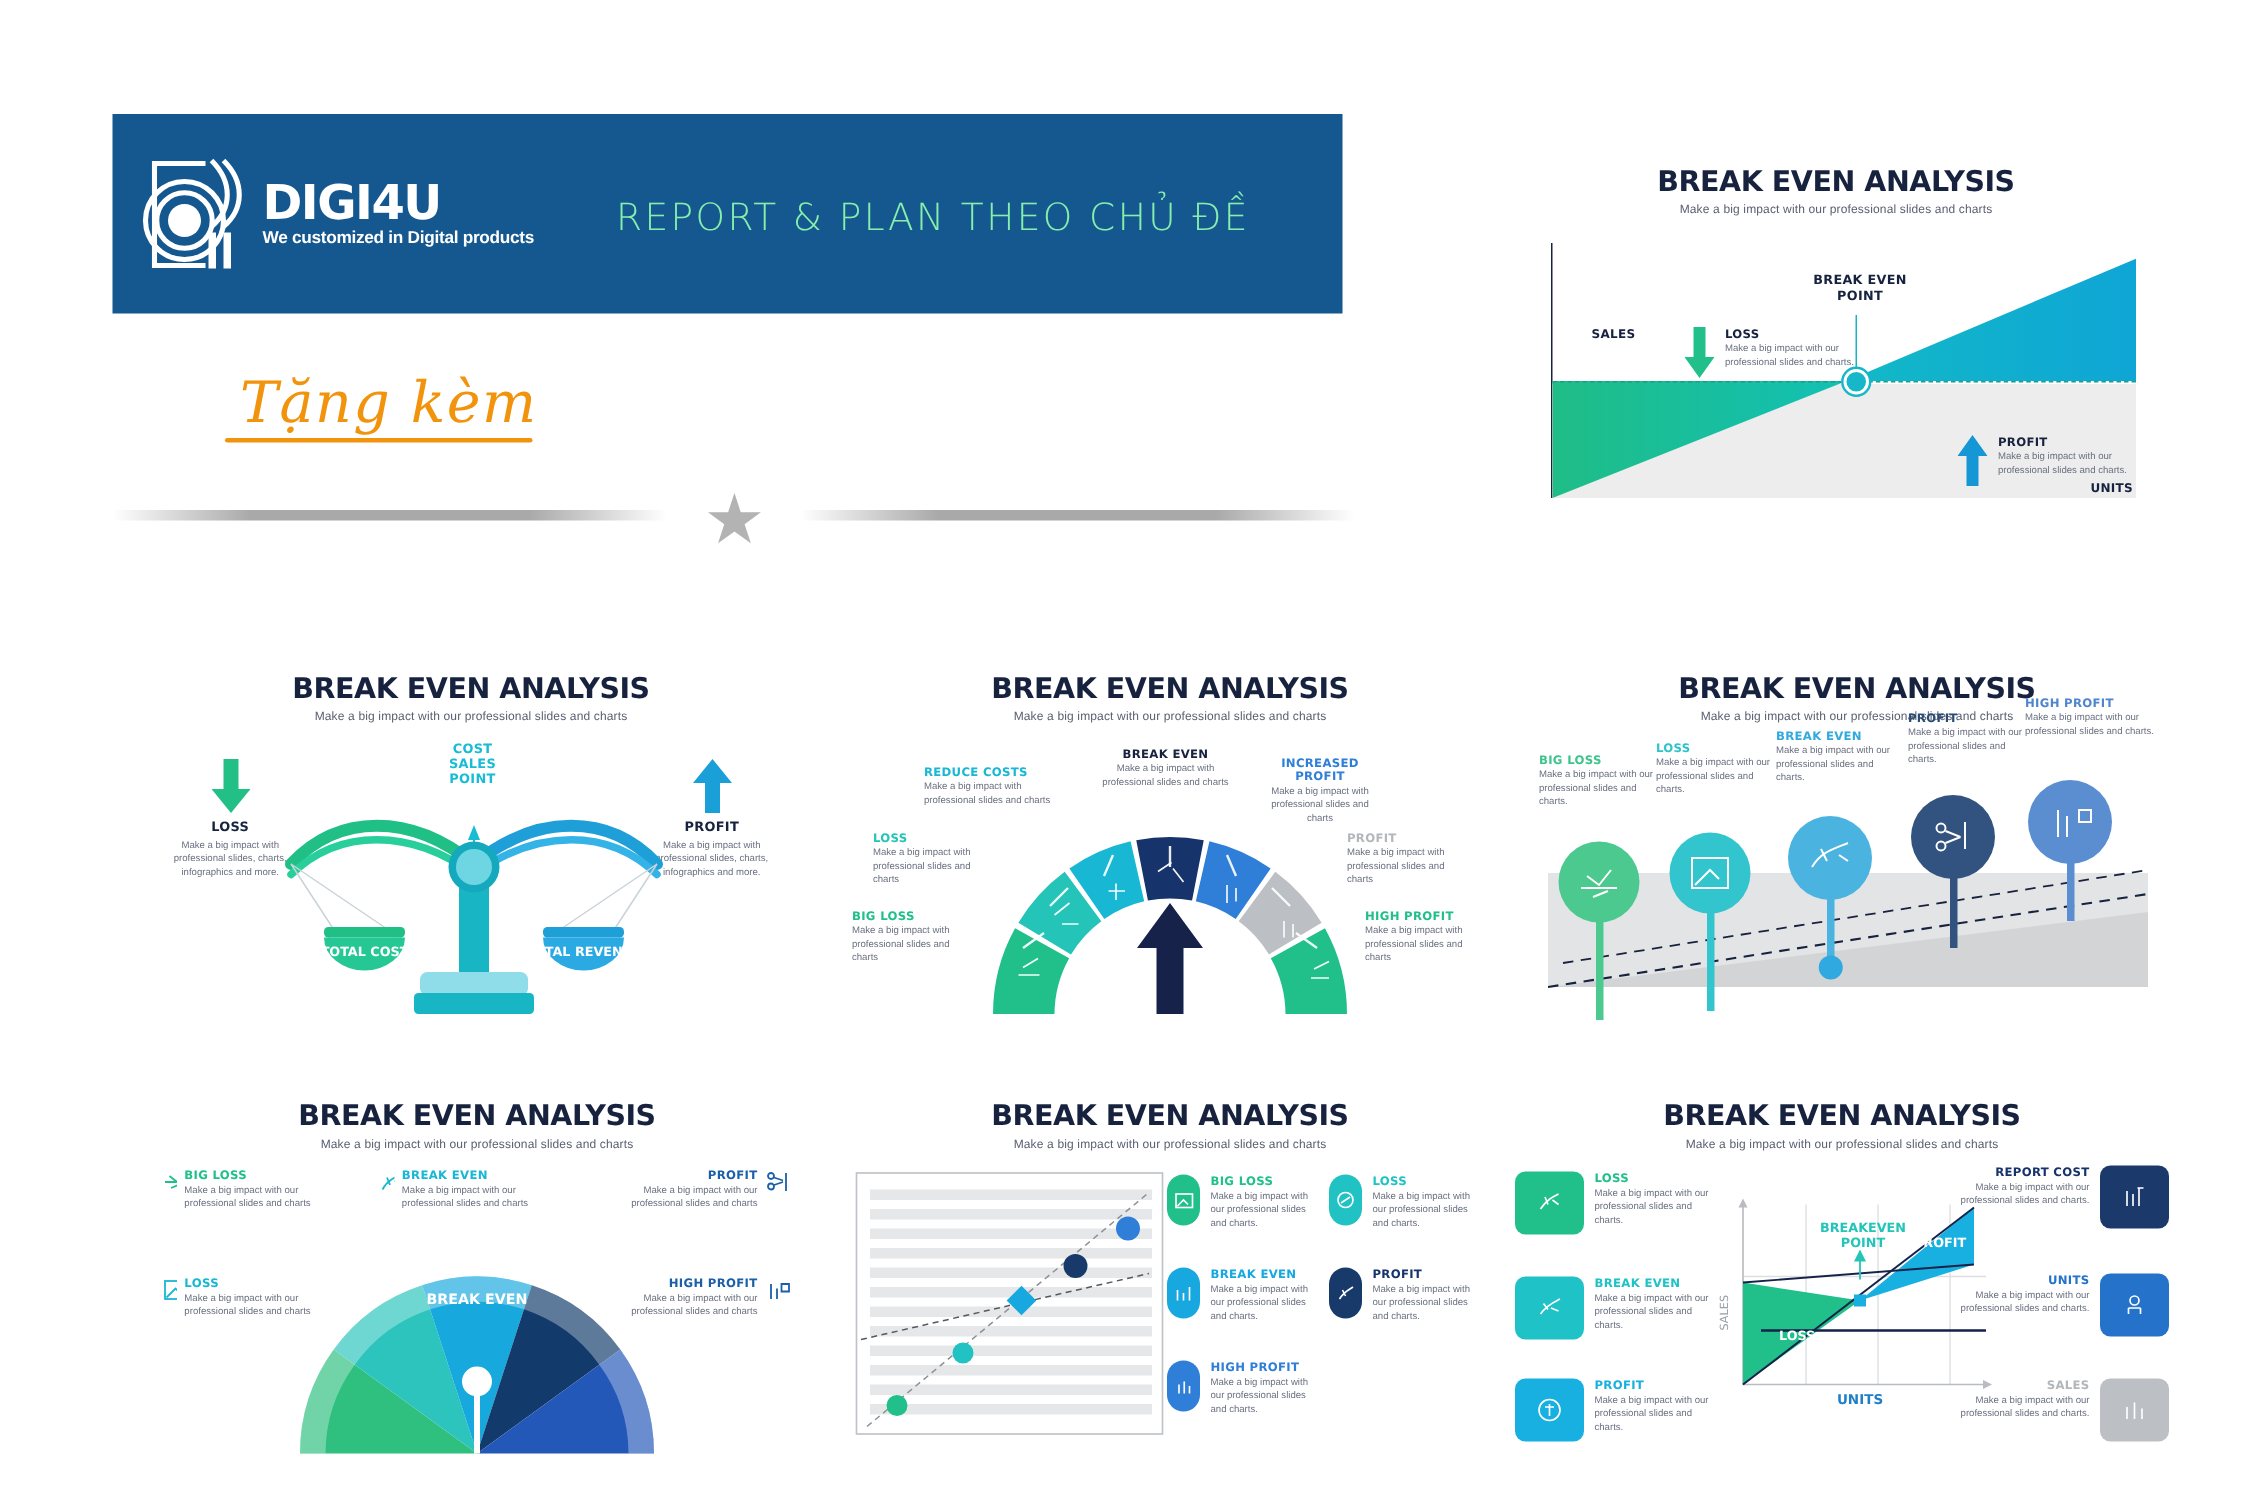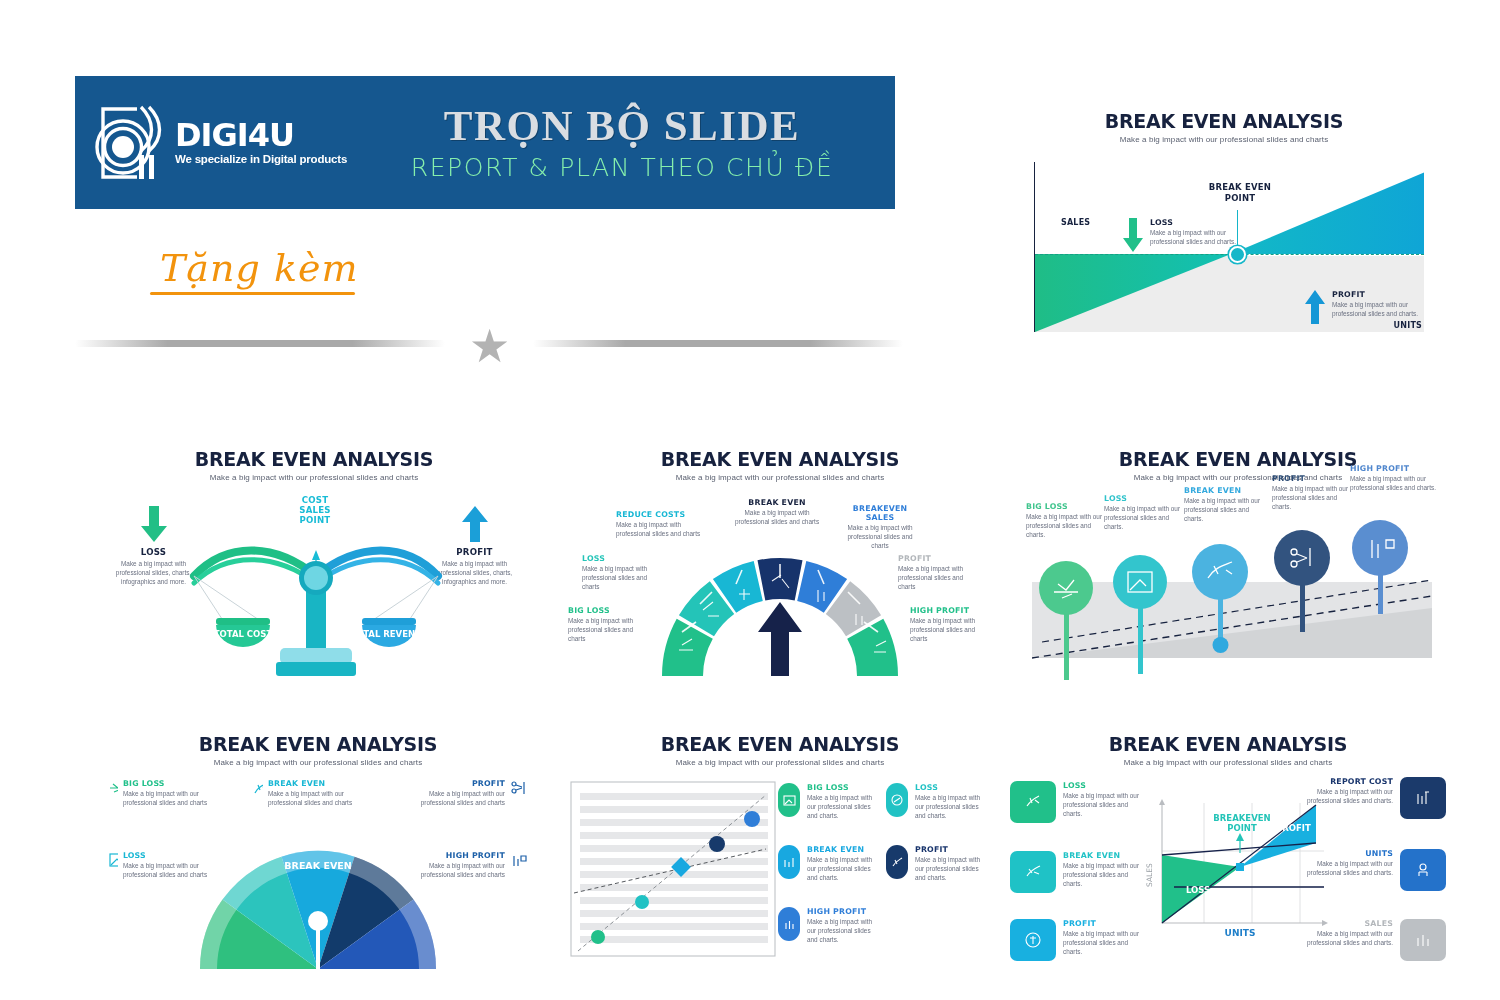--- a/index.html
+++ b/index.html
@@ -123,25 +123,24 @@
             <path d="M48 8 C62 22 62 40 48 52"></path>
             <path d="M56 8 C70 22 70 40 56 52"></path>
           </g>
           <circle cx="30" cy="48" r="11" fill="#ffffff"></circle>
           <rect x="46" y="56" width="5" height="24" fill="#ffffff"></rect>
           <rect x="56" y="56" width="5" height="24" fill="#ffffff"></rect>
         </svg>
       </div>
       <div class="logo-text-col">
         <div class="logo-word">DIGI4U</div>
-        <div class="logo-tag">We specialize in Digital products</div>
+        <div class="logo-tag">We customized in Digital products</div>
       </div>
     </div>
     <div class="banner-titles">
-      <div class="banner-title">TRỌN BỘ SLIDE</div>
       <div class="banner-sub">REPORT &amp; PLAN THEO CHỦ ĐỀ</div>
     </div>
   </div>
 
   <div class="tangkem">Tặng kèm</div>
   <div class="tangkem-rule"></div>
 
   <div class="divider">
     <div class="div-bar left"></div>
     <div class="div-star">★</div>
@@ -301,21 +300,21 @@
     </div>
     <div style="position:absolute;left:50px;top:62px;width:92px">
       <div class="lbl hdr8" style="color:#18b7d4">REDUCE COSTS</div>
       <div class="body-txt tiny" style="margin-top:2px">Make a big impact with professional slides and charts</div>
     </div>
     <div style="position:absolute;left:168px;top:50px;width:86px;text-align:center">
       <div class="lbl hdr8" style="color:#17223f">BREAK EVEN</div>
       <div class="body-txt tiny" style="margin-top:2px">Make a big impact with professional slides and charts</div>
     </div>
     <div style="position:absolute;left:272px;top:56px;width:84px;text-align:center">
-      <div class="lbl hdr8" style="color:#2f7ed8">BREAKEVEN SALES</div>
+      <div class="lbl hdr8" style="color:#2f7ed8">INCREASED PROFIT</div>
       <div class="body-txt tiny" style="margin-top:2px">Make a big impact with professional slides and charts</div>
     </div>
     <div style="position:absolute;right:12px;top:106px;width:84px">
       <div class="lbl hdr8" style="color:#b3b7bb">PROFIT</div>
       <div class="body-txt tiny" style="margin-top:2px">Make a big impact with professional slides and charts</div>
     </div>
     <div style="position:absolute;right:2px;top:158px;width:82px">
       <div class="lbl hdr8" style="color:#21c08a">HIGH PROFIT</div>
       <div class="body-txt tiny" style="margin-top:2px">Make a big impact with professional slides and charts</div>
     </div>

